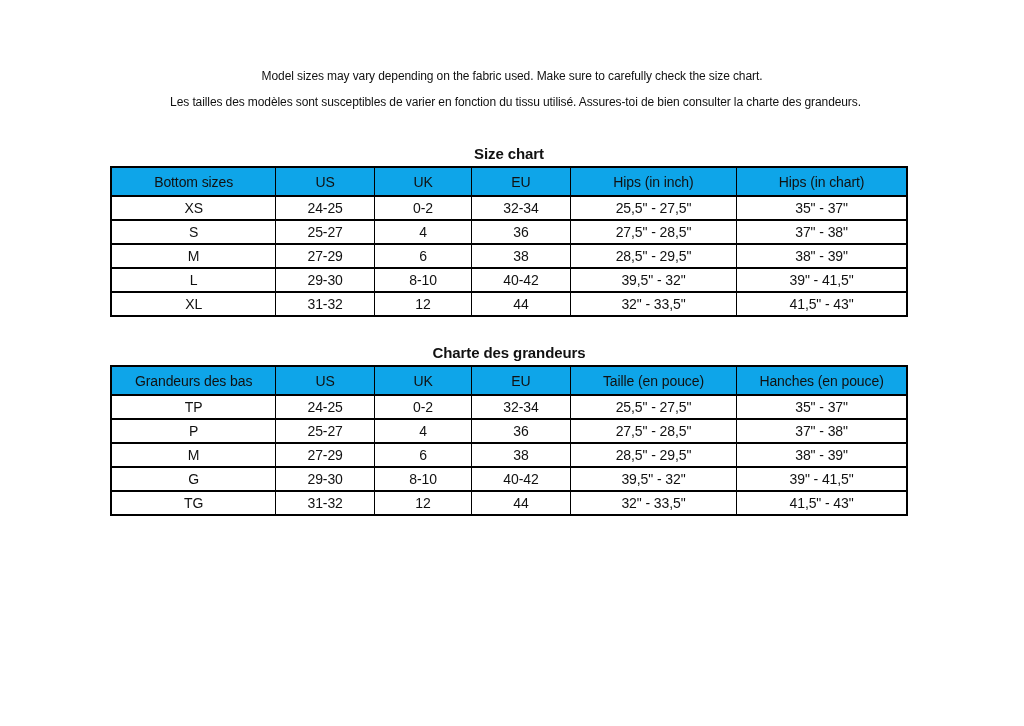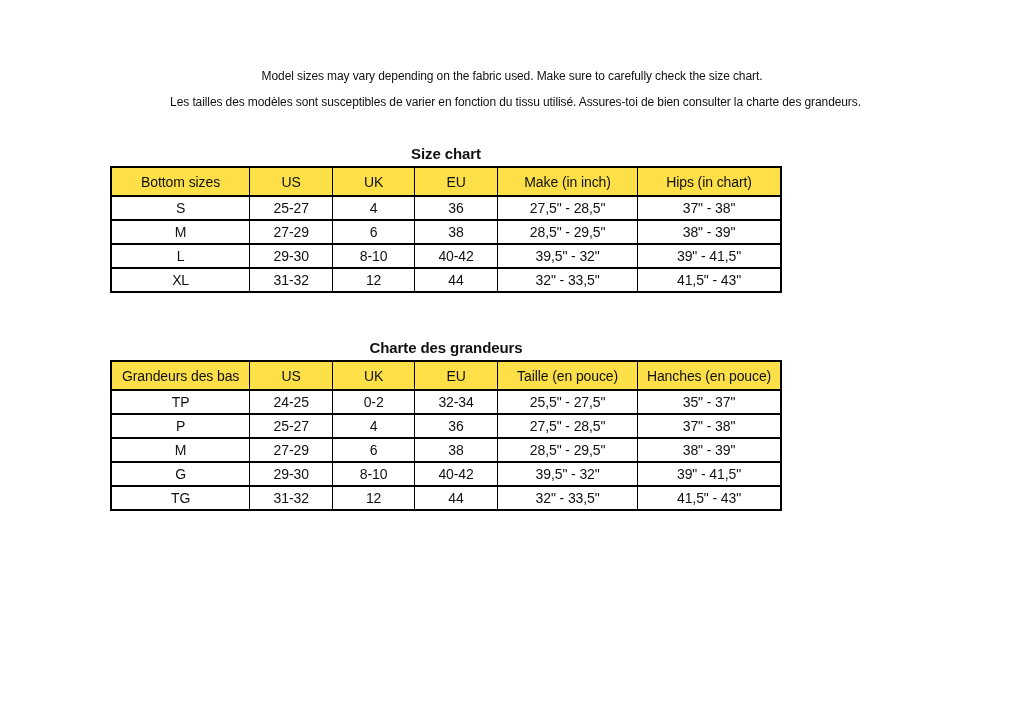--- a/index.html
+++ b/index.html
@@ -20,32 +20,32 @@
   .intro {
     text-align: center;
     font-size: 12px;
     line-height: 14px;
     letter-spacing: -0.1px;
   }
   .intro p { margin: 0; }
   .intro p + p { margin-top: 12px; margin-left: 7px; }
 
   .chart-section {
-    width: 672px;
+    width: 798px;
     margin-left: 110px;
   }
   .section-title {
     text-align: center;
     font-weight: 700;
     font-size: 15px;
     margin: 0 0 4px 0;
     letter-spacing: -0.1px;
   }
   .title-en { margin-top: 36px; }
-  .title-fr { margin-top: 46px; }
+  .title-fr { margin-top: 27px; }
 
   table.size-table {
     width: 100%;
     border-collapse: collapse;
     table-layout: fixed;
     border: 2px solid #000000;
   }
   table.size-table th,
   table.size-table td {
     border-left: 1.5px solid #000000;
@@ -54,21 +54,21 @@
     border-bottom: 2px solid #000000;
     text-align: center;
     vertical-align: middle;
     padding: 0;
     font-size: 14px;
     letter-spacing: -0.1px;
     overflow: hidden;
     white-space: nowrap;
   }
   table.size-table th {
-    background: #fde047;
+    background: #0ea5e9;
     font-weight: 400;
     height: 27px;
   }
   table.size-table td {
     background: #ffffff;
     height: 22px;
   }
   col.c-label { width: 20.7%; }
   col.c-us    { width: 12.4%; }
   col.c-uk    { width: 12.2%; }
@@ -96,25 +96,33 @@
           <col class="c-eu">
           <col class="c-waist">
           <col class="c-hips">
       </colgroup>
       <thead>
         <tr>
             <th>Bottom sizes</th>
             <th>US</th>
             <th>UK</th>
             <th>EU</th>
-            <th>Make (in inch)</th>
+            <th>Hips (in inch)</th>
             <th>Hips (in chart)</th>
           </tr>
       </thead>
       <tbody>
+          <tr>
+            <td>XS</td>
+            <td>24-25</td>
+            <td>0-2</td>
+            <td>32-34</td>
+            <td>25,5" - 27,5"</td>
+            <td>35" - 37"</td>
+          </tr>
           <tr>
             <td>S</td>
             <td>25-27</td>
             <td>4</td>
             <td>36</td>
             <td>27,5" - 28,5"</td>
             <td>37" - 38"</td>
           </tr>
           <tr>
             <td>M</td>

